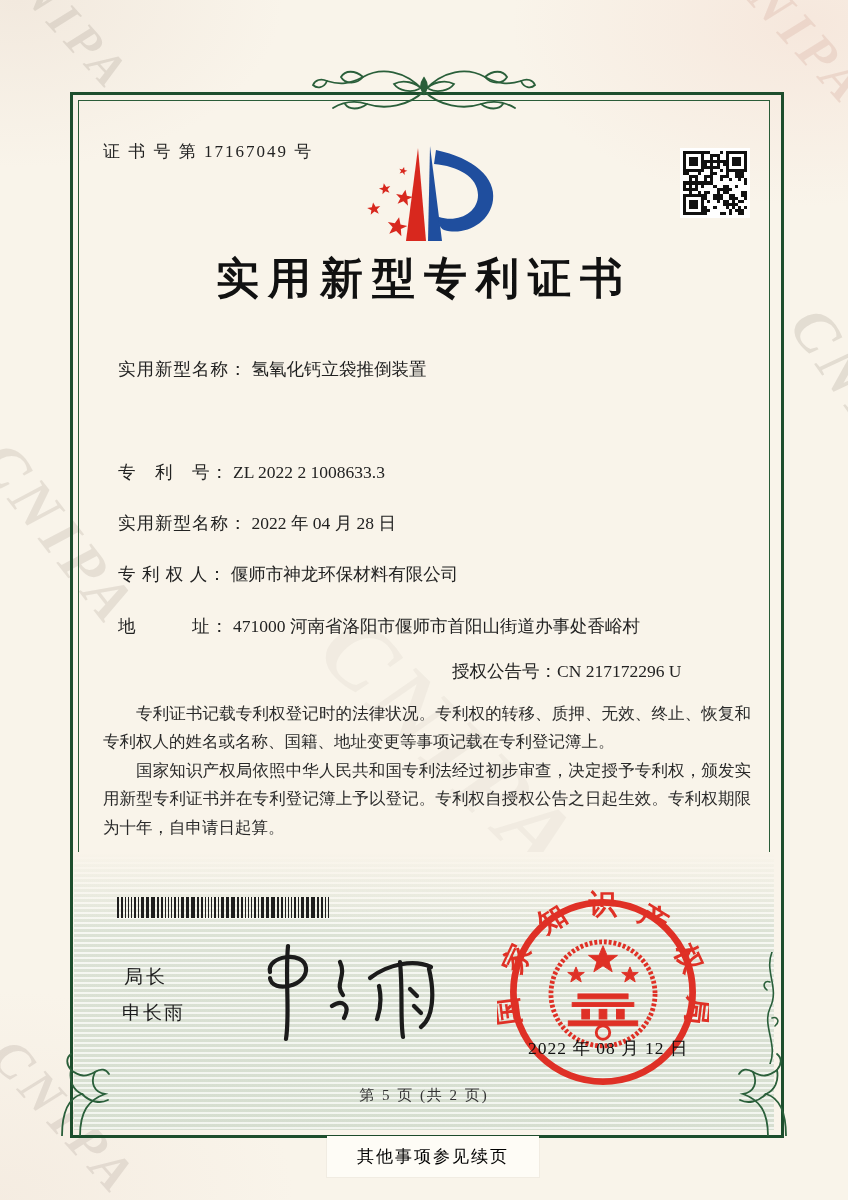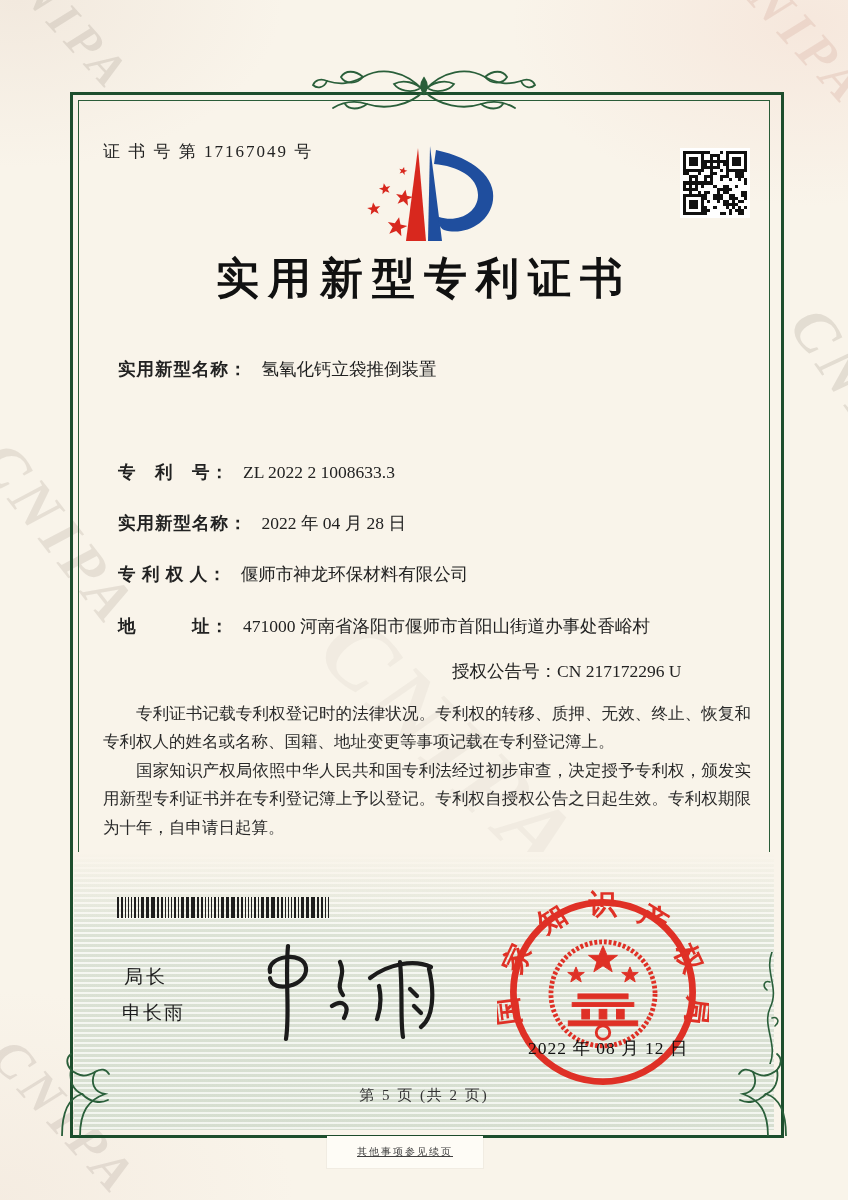--- a/index.html
+++ b/index.html
@@ -32,32 +32,32 @@
       repeating-linear-gradient(180deg, rgba(255,255,255,.55) 0 2px, rgba(160,178,158,.20) 2px 5px),
       linear-gradient(180deg,#eef0e6,#e3e9dc);
   }
   .cert-no{left:103px;top:140px;font-size:17px;letter-spacing:2px;color:#222;}
   .qr-box{left:680px;top:148px;width:70px;height:70px;background:#fff;padding:3px;box-sizing:border-box;}
   .qr{width:100%;height:100%;display:grid;grid-template-columns:repeat(21,1fr);grid-template-rows:repeat(21,1fr);}
   .qr i{background:#111;}
   .qr u{background:transparent;}
   .title{left:0;top:250px;width:848px;text-align:center;font-size:43px;font-weight:bold;letter-spacing:9px;color:#111;}
   .row{position:absolute;left:118px;font-size:17.5px;white-space:nowrap;color:#222;}
-  .row .lbl{margin-right:14px;letter-spacing:1px;font-weight:bold;}
+  .row .lbl{margin-right:4px;letter-spacing:1px;}
   .grant-no{position:absolute;left:452px;font-size:17.5px;white-space:nowrap;color:#222;text-align:right;}
   .body-text{left:103px;top:700px;width:648px;font-size:16.5px;line-height:1.72;text-align:justify;color:#2a2a2a;}
   .body-text p{margin:0;text-indent:2em;}
   .barcode{left:117px;top:897px;width:224px;height:21px;display:flex;align-items:stretch;}
   .barcode span{display:block;background:#1d1d1d;height:100%;}
   .officer-title{left:124px;top:964px;font-size:19px;letter-spacing:3px;color:#1c1c1c;font-family:"Liberation Sans","DejaVu Sans",sans-serif;}
   .officer-name{left:122px;top:1000px;font-size:19px;letter-spacing:2px;color:#1c1c1c;font-family:"Liberation Sans","DejaVu Sans",sans-serif;}
   .seal-svg{left:497px;top:886px;width:212px;height:212px;opacity:.93;z-index:2;}
   .seal-date{left:528px;top:1036px;font-size:17.5px;letter-spacing:1px;color:#111;z-index:3;}
   .page-info{left:70px;top:1086px;width:708px;text-align:center;font-size:15px;color:#333;letter-spacing:2px;}
-  .note-box{left:327px;top:1136px;background:#fefcf6;padding:9px 30px;font-size:10px;letter-spacing:2px;color:#404040;box-shadow:0 0 0 1px rgba(0,0,0,.03);text-decoration:underline;}
+  .note-box{left:327px;top:1136px;background:#fefcf6;padding:9px 30px;font-size:17px;letter-spacing:2px;color:#000000;box-shadow:0 0 0 1px rgba(0,0,0,.03);}
   .ornament-top{left:299px;top:58px;width:250px;height:64px;}
   .corner-bl{left:56px;top:1052px;width:58px;height:84px;}
   .corner-br{left:734px;top:1052px;width:58px;height:84px;}
   .side-fl{left:758px;top:952px;width:26px;height:112px;}
   .sig-svg{left:252px;top:934px;width:195px;height:108px;}
 </style>
 </head>
 <body>
 
 <div class="page">

